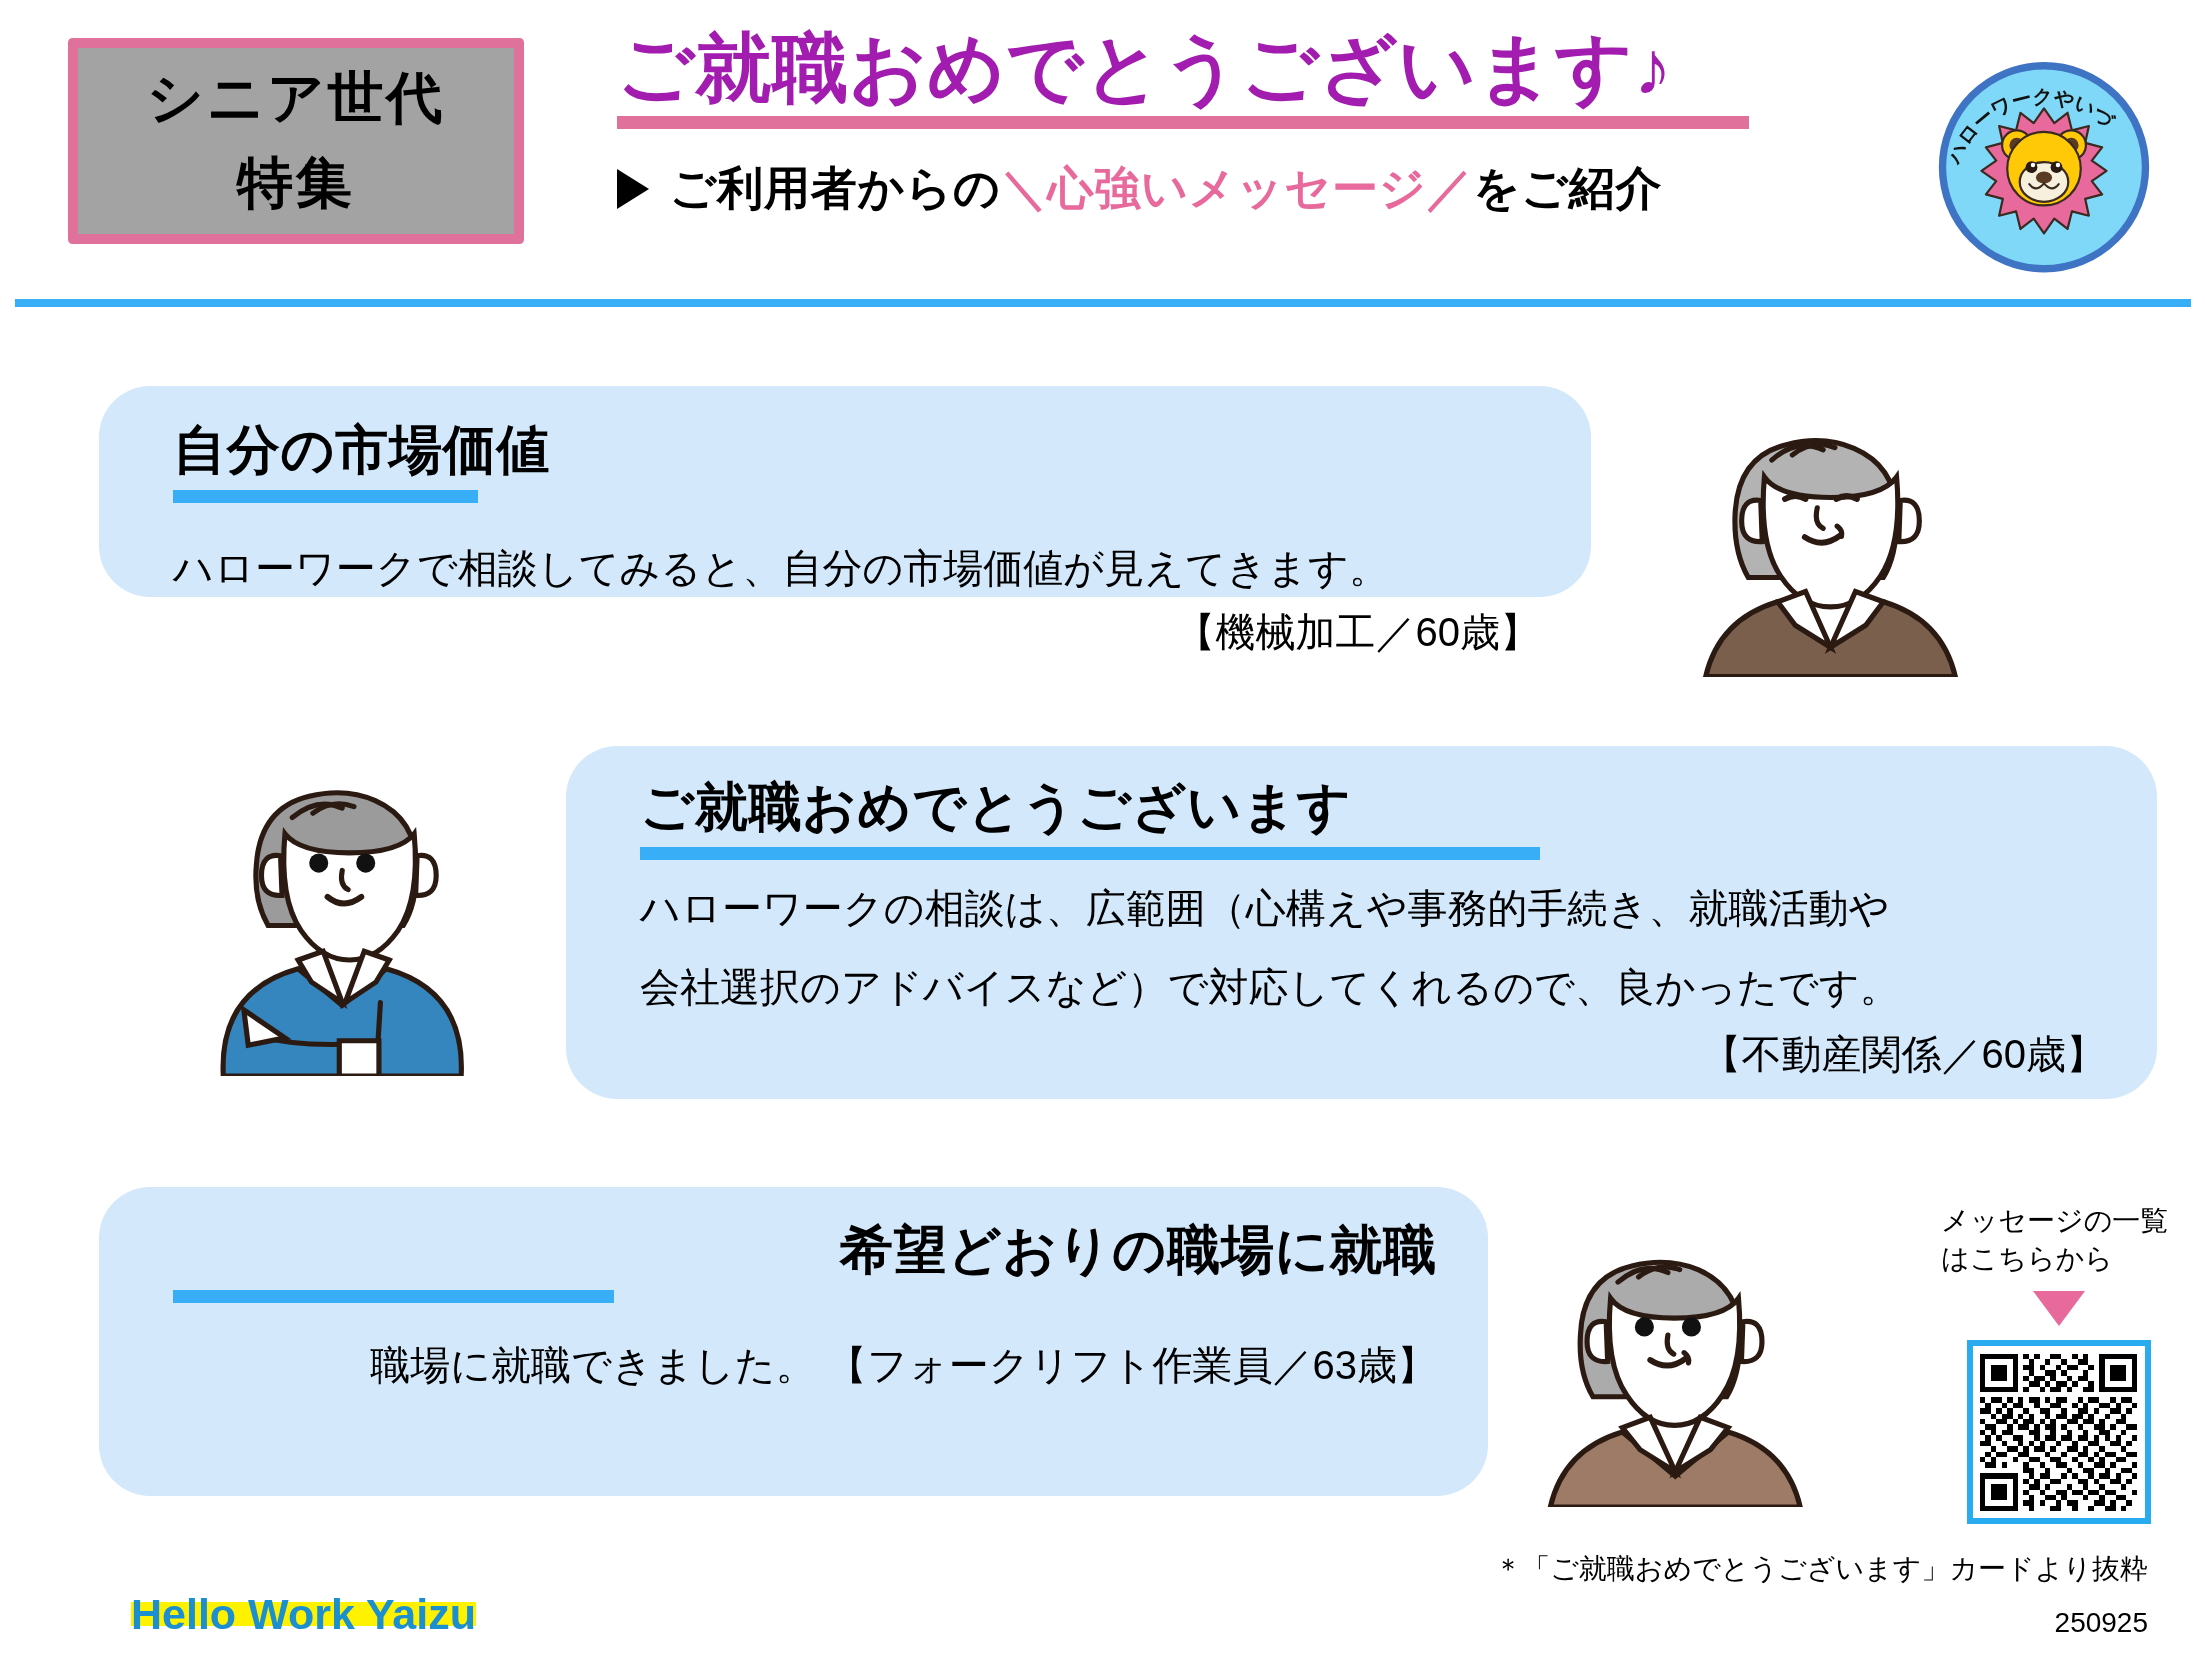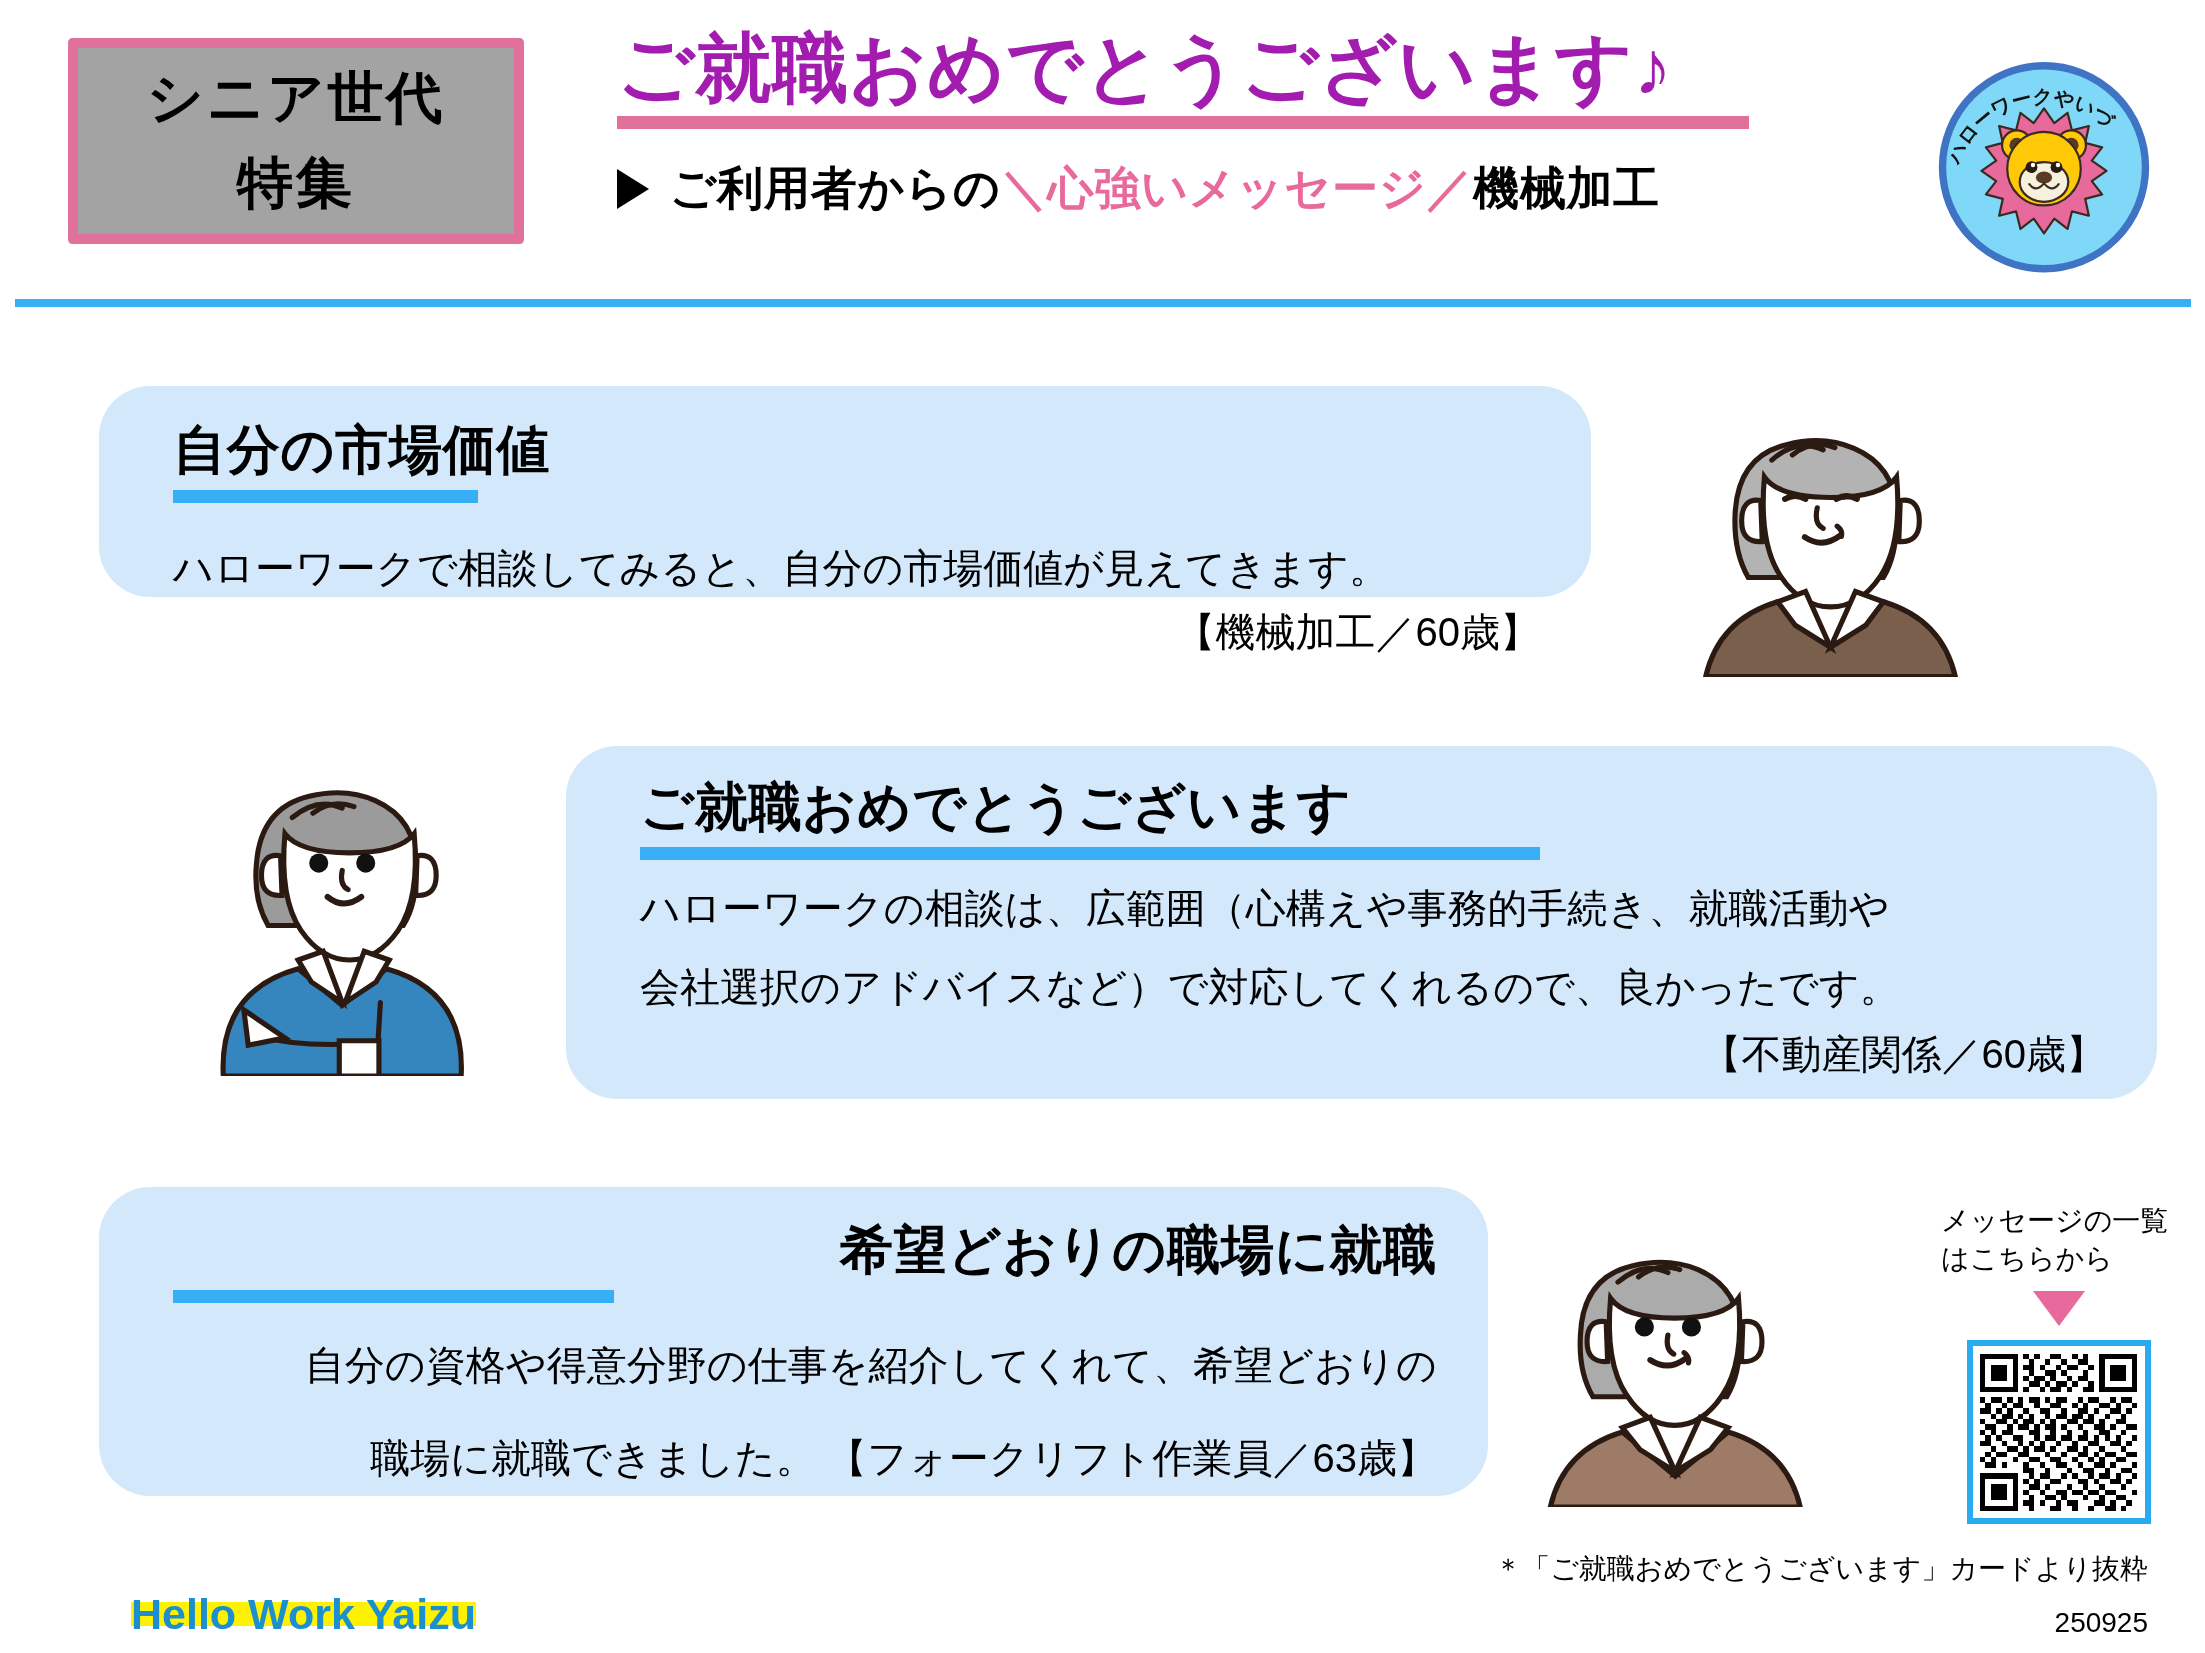--- a/index.html
+++ b/index.html
@@ -230,21 +230,21 @@
     <div class="badge-line">特集</div>
   </div>
 
   <div id="title-block">
     <div id="main-title">ご就職おめでとうございます♪</div>
     <div id="title-underline"></div>
     <div id="sub-title">
       <span id="play-triangle"></span>
       <span>ご利用者からの</span>
       <span class="sub-pink">＼心強いメッセージ／</span>
-      <span>機械加工</span>
+      <span>をご紹介</span>
     </div>
   </div>
 
   <div id="logo-badge">
     <svg width="228" height="228" viewBox="0 0 310 310">
       <circle cx="155" cy="158" r="138" fill="#7FD8F7" stroke="#3F73C4" stroke-width="10"></circle>
       <defs>
         <path id="arcpath" d="M 35 175 A 122 122 0 0 1 275 168" fill="none"></path>
       </defs>
       <text font-size="27" font-family="'Liberation Sans', sans-serif" font-weight="bold" fill="#111">
@@ -336,21 +336,20 @@
     <path d="M228 340 l-6 98" fill="none" stroke="#2B1A12" stroke-width="7" stroke-linecap="round"></path>
     <path d="M42 350 l56 38 l-50 10 z" fill="#fff" stroke="#2B1A12" stroke-width="7"></path>
     <path d="M172 392 h54 v48 h-54 z" fill="#fff" stroke="#2B1A12" stroke-width="7"></path>
   </svg>
 </div>
 
 <div id="bubble3" class="bubble">
   <div id="bubble3-inner">
     <div class="bubble-heading">希望どおりの職場に就職</div>
     <div class="heading-underline"></div>
-    <div class="bubble-body">自分の資格や得意分野の仕事を紹介してくれて、希望どおりの</div>
     <div class="bubble-body">職場に就職できました。 【フォークリフト作業員／63歳】</div>
   </div>
 
 </div>
 
 <div id="avatar3" class="avatar">
   <svg width="272" height="294" viewBox="0 0 370 400">
     <path d="M72 250 q-20 -34 -17 -84 q3 -78 70 -94 q49 -12 90 5 q57 25 57 90 q1 51 -18 83 z" fill="#ABABAB" stroke="#2B1A12" stroke-width="7"></path>
     <path d="M90 148 q-26 -4 -26 27 q0 29 28 27 z" fill="#fff" stroke="#2B1A12" stroke-width="7"></path>
     <path d="M276 148 q26 -4 26 27 q0 29 -28 27 z" fill="#fff" stroke="#2B1A12" stroke-width="7"></path>

